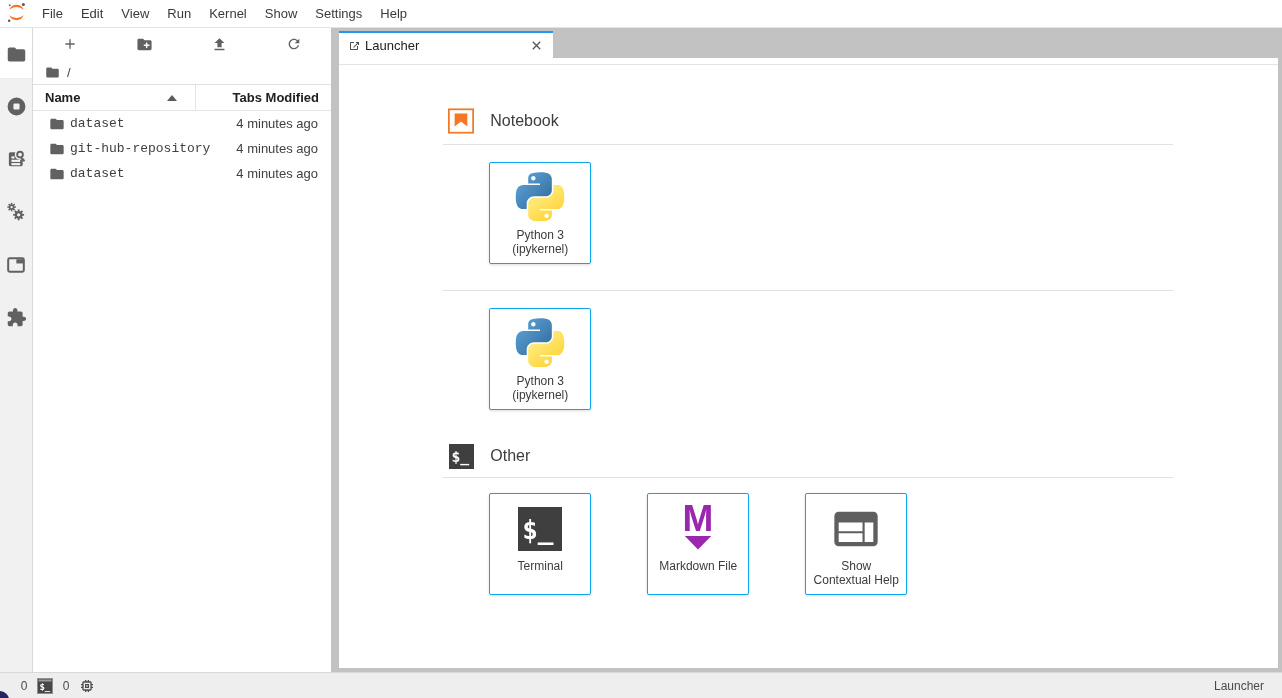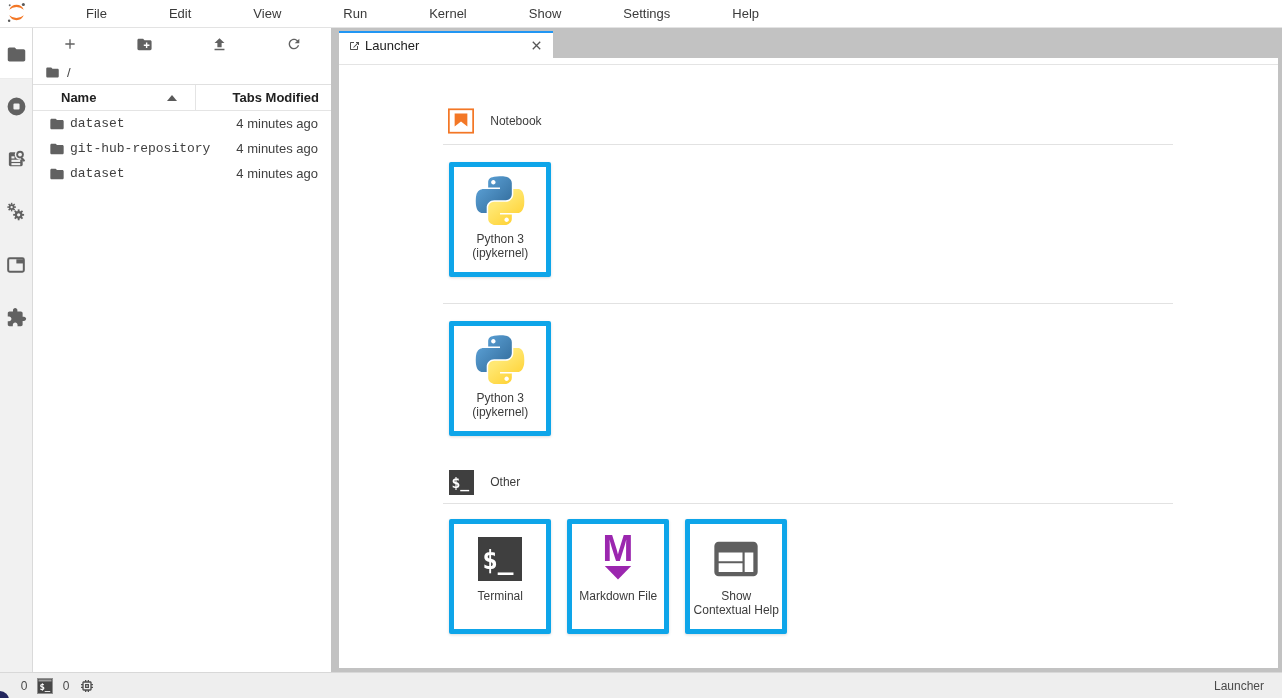--- a/index.html
+++ b/index.html
@@ -7,40 +7,40 @@
   #app {
     position:relative; width:1282px; height:698px; background:#fff;
     font-family:"Liberation Sans", sans-serif;
     -webkit-font-smoothing:antialiased;
     cursor:default;
   }
   
   .menubar {
     position:absolute; top:0; left:0; right:0; height:28px;
     background:#fff; border-bottom:1px solid #e3e3e3;
-    display:flex; align-items:center; z-index:5;gap:44px;
+    display:flex; align-items:center; z-index:5;
   }
   .logo-wrap { width:33px; height:27px; display:flex; align-items:center; justify-content:center; padding-bottom:3px; }
   .menu-item {
     padding:0 9px; font-size:13px; color:#3a3a3a; line-height:27px; white-space:nowrap;
   }
   
   .main { position:absolute; top:28px; left:0; width:1282px; height:644px; display:flex; }
   
   .activitybar { width:33px; background:#f1f1f1; border-right:1px solid #dadada; position:relative; flex:none; }
   .ab-active-cell { position:absolute; top:0; left:0; width:32px; height:51px; background:#fff; border-bottom:1px solid #ececec; }
   .ab-item { position:absolute; left:16px; width:24px; height:24px; display:flex; align-items:center; justify-content:center; transform:translate(-50%,-50%); }
   
   .filebrowser { width:298px; background:#fff; flex:none; display:flex; flex-direction:column; font-size:13px; }
   .fb-top { border-bottom:1px solid #e0e0e0; }
   .fb-toolbar { height:32px; display:flex; align-items:center; }
   .fb-tool-btn { flex:1; height:32px; display:flex; align-items:center; justify-content:center; }
   .fb-breadcrumb { height:24px; display:flex; align-items:center; padding-left:12px; gap:7px; color:#444; }
   .fb-header { height:26px; display:flex; align-items:center; font-weight:bold; color:#212121; border-bottom:1px solid #e4e4e4; }
-  .fb-col-name { width:163px; padding-left:28px; position:relative; height:26px; line-height:26px; border-right:1px solid #e4e4e4; }
+  .fb-col-name { width:163px; padding-left:12px; position:relative; height:26px; line-height:26px; border-right:1px solid #e4e4e4; }
   .fb-sort-caret { position:absolute; left:134px; top:10px; width:0; height:0; border-left:5.5px solid transparent; border-right:5.5px solid transparent; border-bottom:6px solid #5a5a5a; }
   .fb-col-mod { flex:1; text-align:right; padding-right:12px; }
   .fb-row { height:25px; display:flex; align-items:center; color:#404040; }
   .fb-row-icon { width:16px; height:16px; margin-left:16px; display:flex; align-items:center; }
   .fb-row-name { margin-left:5px;font-family:Liberation Mono, monospace; }
   .fb-row-time { flex:1; text-align:right; padding-right:13px; color:#404040; }
   
   .dock { flex:1; background:#c2c2c2; display:flex; flex-direction:column; padding:0 4.5px 4px 8px; min-width:0; }
   .tabbar { height:30px; display:flex; flex:none; }
   .tab {
@@ -52,29 +52,29 @@
   .dock-content { flex:1; background:#fff; position:relative; overflow:hidden; }
   .content-topline { position:absolute; top:6px; left:0; right:0; height:1px; background:#e4e4e4; }
   
   .launcher { position:absolute; inset:0; overflow:hidden; }
   .launcher-content { width:730px; margin:0 auto; padding-top:50px; }
   .section { }
   .section.s2 { margin-top:26px; }
   .section.s3 { margin-top:33px; }
   .section-header { display:flex; align-items:center; gap:16px; padding-left:5px; height:26px; }
   .section-icon { width:26px; height:26px; flex:none; display:flex; align-items:center; justify-content:center; }
-  .section-title { font-size:12px; color:#3c3c3c; }
+  .section-title { font-size:16px; color:#3c3c3c; }
   .section-divider { margin-top:10px; border-top:1px solid #e2e2e2; height:0; }
   .section.s3 .section-divider { margin-top:8px; }
   .cards { display:flex; gap:16px; padding-left:6px; margin-top:17px; }
   .section.s2 .cards { margin-top:17px; }
   .section.s3 .cards { margin-top:15px; }
   .card {
-    width:102px; height:115px; background:#fff; border:5px solid #0ea5e9; border-radius:2px;
-    box-shadow:0 1px 3px rgba(0,0,0,0.14); position:relative; flex:none;
+    width:102px; height:102px; background:#fff; border:1px solid #0ea5e9; border-radius:2px;
+    box-shadow:0 1px 3px rgba(0,0,0,0.14); position:relative; flex:none;margin-left:40px;
   }
   .card-icon { position:absolute; left:50%; transform:translateX(-50%); }
   .card-icon.py { top:9px; }
   .card-icon.term { top:13px; }
   .card-icon.txt { top:9px; }
   .card-icon.md { top:9px; }
   .card-icon.web { top:9px; }
   .card-label {
     position:absolute; top:65px; left:2px; right:2px; text-align:center;
     font-size:12px; line-height:14px; color:#3c3c3c;

